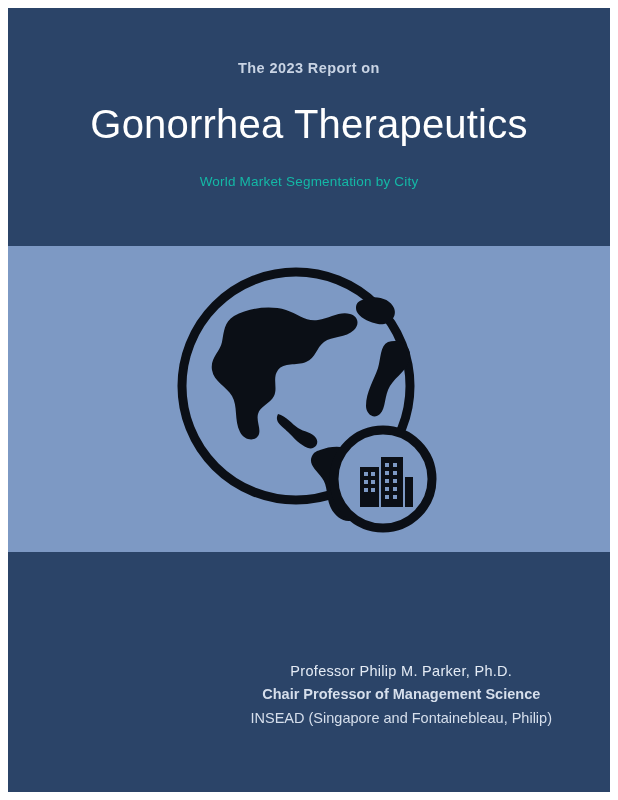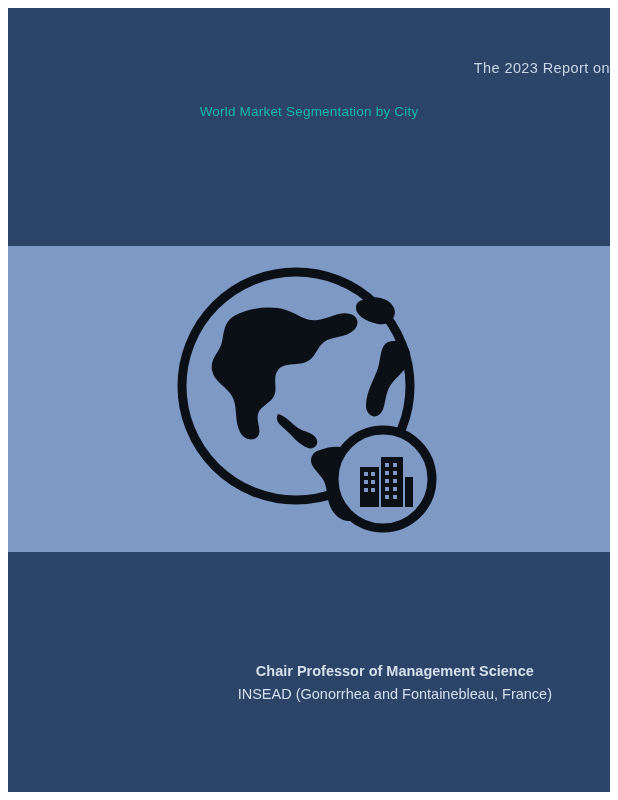--- a/index.html
+++ b/index.html
@@ -36,22 +36,21 @@
     height: 238px;
     background: #2b4468;
     box-sizing: border-box;
     padding-top: 52px;
     text-align: center;
   }
   .pretitle {
     color: #c9d4e4;
     font-size: 14.5px;
     letter-spacing: 0.4px;
-    font-weight: 400;
-    text-align: right;
+    font-weight: 700;
   }
   .maintitle {
     color: #ffffff;
     font-size: 40px;
     font-weight: 400;
     letter-spacing: 0.2px;
     margin-top: 26px;
     line-height: 1.1;
   }
   .subtitle {
@@ -109,20 +108,21 @@
   }
 </style>
 </head>
 <body>
 
 <div class="page">
   <div class="cover">
 
     <div class="title-band">
       <div class="pretitle">The 2023 Report on</div>
+      <div class="maintitle">Gonorrhea Therapeutics</div>
       <div class="subtitle">World Market Segmentation by City</div>
     </div>
 
     <div class="art-band">
       <div class="globe-wrap">
         <svg viewBox="0 0 270 270" width="270" height="270" xmlns="http://www.w3.org/2000/svg">
 
           <circle cx="122" cy="122" r="114" fill="none" stroke="#0b0f16" stroke-width="9"></circle>
 
           <g fill="#0b0f16">
@@ -198,19 +198,20 @@
             <rect x="219" y="223" width="4" height="4"></rect>
             <rect x="211" y="231" width="4" height="4"></rect>
             <rect x="219" y="231" width="4" height="4"></rect>
           </g>
         </svg>
       </div>
     </div>
 
     <div class="lower-band">
       <div class="author-block">
+        <div class="author-name">Professor Philip M. Parker, Ph.D.</div>
         <div class="author-role">Chair Professor of Management Science</div>
-        <div class="author-affil">INSEAD (Gonorrhea and Fontainebleau, France)</div>
+        <div class="author-affil">INSEAD (Singapore and Fontainebleau, Philip)</div>
       </div>
     </div>
 
   </div>
 </div>
 
 </body></html>

